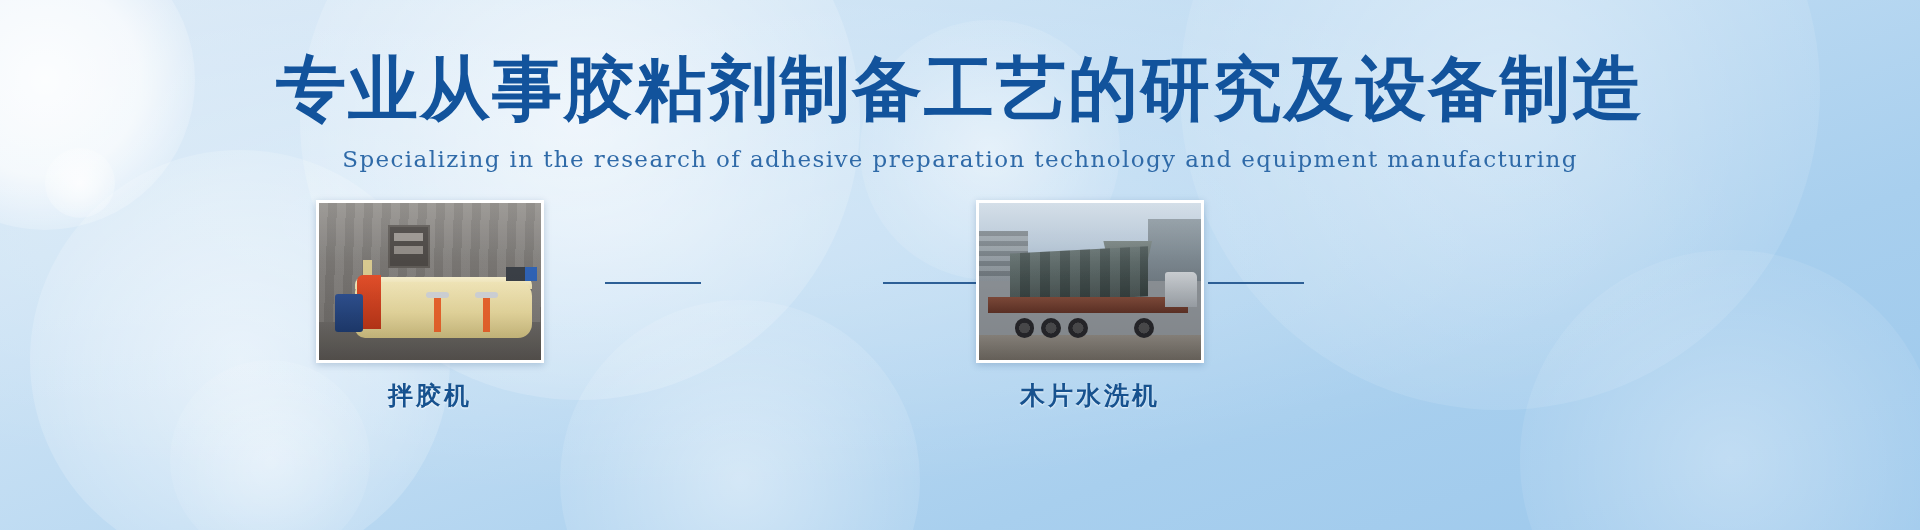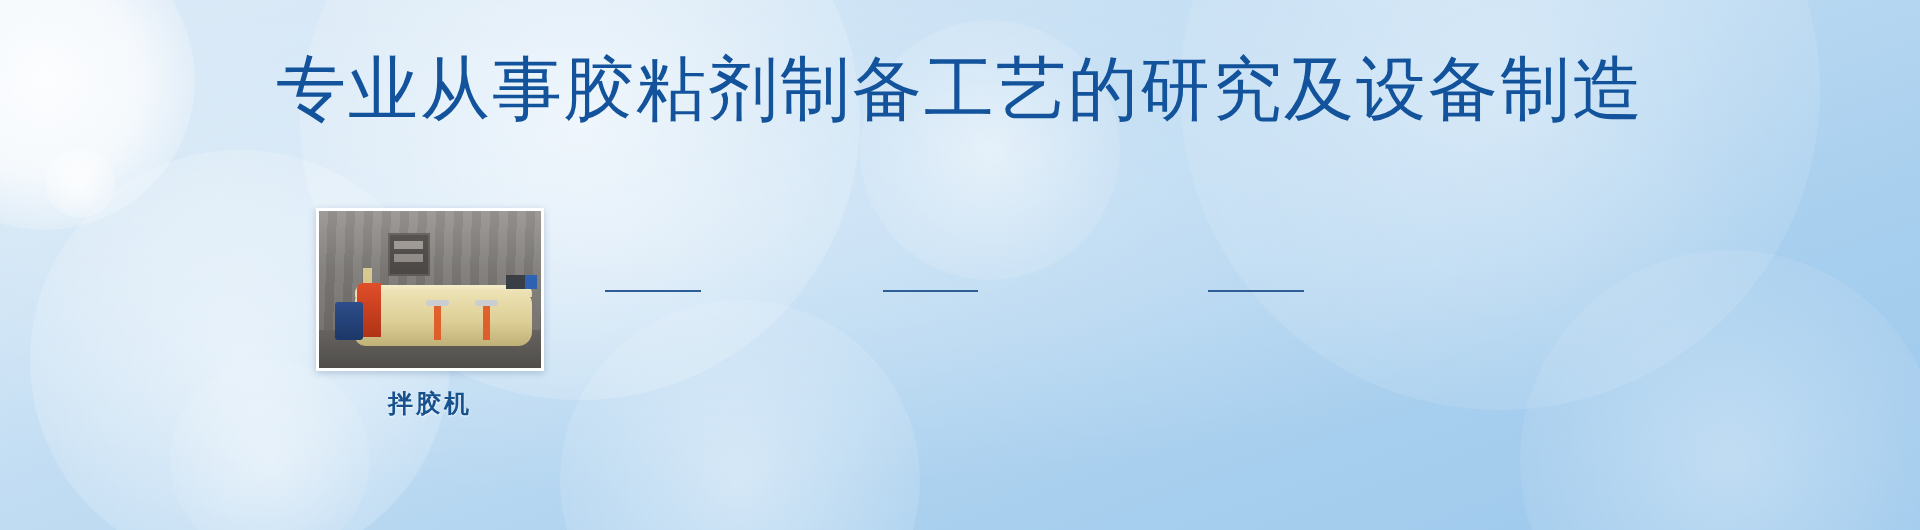--- a/index.html
+++ b/index.html
@@ -76,21 +76,21 @@
   }
 
   
   .headline {
     position: absolute;
     left: 0; right: 0;
     top: 54px;
     text-align: center;
     font-size: 70px;
     line-height: 1;
-    font-weight: normal;
+    font-weight: bold;
     letter-spacing: 2px;
     color: #12539c;
     font-family: "DejaVu Sans", "Liberation Sans", sans-serif;
     white-space: nowrap;
   }
 
   .subtitle {
     position: absolute;
     left: 0; right: 0;
     top: 146px;
@@ -99,21 +99,21 @@
     letter-spacing: 1.4px;
     color: #2f6aa8;
     font-family: "DejaVu Serif", "Liberation Serif", serif;
     white-space: nowrap;
   }
 
   
   .flow {
     position: absolute;
     left: 0; right: 0;
-    top: 208px;
+    top: 200px;
     height: 230px;
   }
 
   .connector {
     position: absolute;
     top: 82px;
     height: 2px;
     background: #2d5f96;
   }
   .conn-1 { left: 605px;  width: 96px; }
@@ -277,20 +277,21 @@
   <div class="bokeh bokeh-c"></div>
   <div class="bokeh bokeh-d"></div>
   <div class="bokeh bokeh-e"></div>
   <div class="bokeh bokeh-f"></div>
   <div class="bokeh bokeh-g"></div>
   <div class="bokeh bokeh-h"></div>
   <div class="bokeh bokeh-i"></div>
   <div class="vignette"></div>
 
   <div class="headline">专业从事胶粘剂制备工艺的研究及设备制造</div>
+  <div class="subtitle">Specializing in the research of adhesive preparation technology and equipment manufacturing</div>
 
   <div class="flow">
 
     <div class="connector conn-1"></div>
     <div class="connector conn-2"></div>
     <div class="connector conn-3"></div>
 
     <div class="card card-1">
       <div class="photo">
         <div class="p1-wall"></div>
@@ -304,16 +305,34 @@
         <div class="p1-v1"></div>
         <div class="p1-v2"></div>
         <div class="p1-box"></div>
         <div class="p1-blue"></div>
         <div class="photo-glass"></div>
       </div>
       <div class="caption">拌胶机</div>
     </div>
 
 
+    <div class="card card-3">
+      <div class="photo">
+        <div class="p3-sky"></div>
+        <div class="p3-ground"></div>
+        <div class="p3-bld-l"></div>
+        <div class="p3-bld-r"></div>
+        <div class="p3-hop"></div>
+        <div class="p3-mach"></div>
+        <div class="p3-bed"></div>
+        <div class="p3-truckcab"></div>
+        <div class="p3-w p3-w1"></div>
+        <div class="p3-w p3-w2"></div>
+        <div class="p3-w p3-w3"></div>
+        <div class="p3-w p3-w4"></div>
+        <div class="photo-glass"></div>
+      </div>
+      <div class="caption">木片水洗机</div>
+    </div>
 
 
   </div>
 </div>
 
 </body></html>

